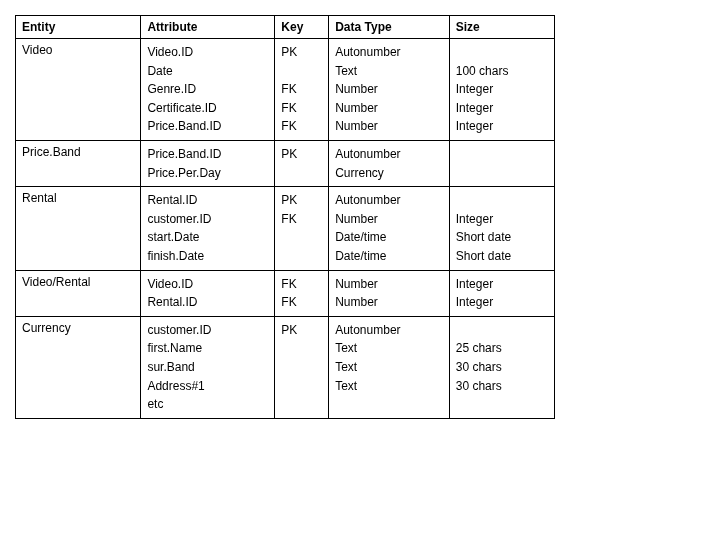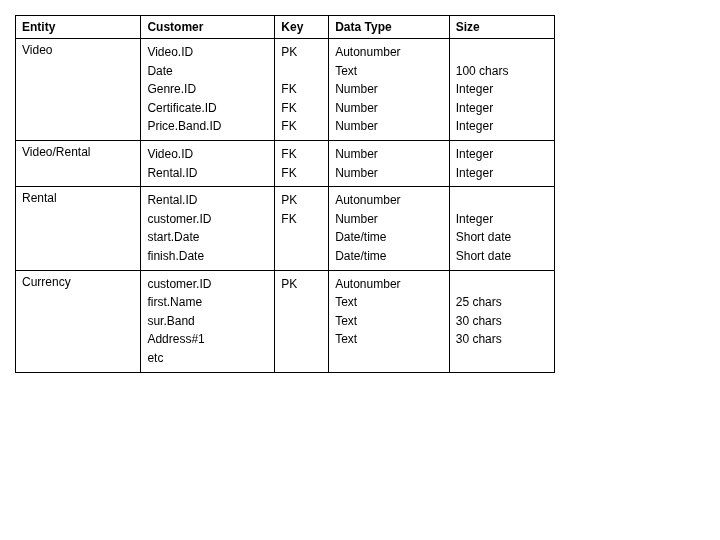--- a/index.html
+++ b/index.html
@@ -29,21 +29,21 @@
     line-height: 1.55;
   }
 </style>
 </head>
 <body>
 
 <table>
   <thead>
     <tr>
       <th>Entity</th>
-      <th>Customer</th>
+      <th>Attribute</th>
       <th>Key</th>
       <th>Data Type</th>
       <th>Size</th>
     </tr>
   </thead>
   <tbody id="tbody">
       <tr>
         <td>Video</td>
         <td>
           <span class="attr-line">Video.ID</span>
@@ -68,36 +68,36 @@
         </td>
         <td>
           <span class="attr-line">&nbsp;</span>
           <span class="attr-line">100 chars</span>
           <span class="attr-line">Integer</span>
           <span class="attr-line">Integer</span>
           <span class="attr-line">Integer</span>
         </td>
       </tr>
       <tr>
-        <td>Video/Rental</td>
+        <td>Price.Band</td>
         <td>
-          <span class="attr-line">Video.ID</span>
-          <span class="attr-line">Rental.ID</span>
+          <span class="attr-line">Price.Band.ID</span>
+          <span class="attr-line">Price.Per.Day</span>
         </td>
         <td>
-          <span class="attr-line">FK</span>
-          <span class="attr-line">FK</span>
+          <span class="attr-line">PK</span>
+          <span class="attr-line">&nbsp;</span>
         </td>
         <td>
-          <span class="attr-line">Number</span>
-          <span class="attr-line">Number</span>
+          <span class="attr-line">Autonumber</span>
+          <span class="attr-line">Currency</span>
         </td>
         <td>
-          <span class="attr-line">Integer</span>
-          <span class="attr-line">Integer</span>
+          <span class="attr-line">&nbsp;</span>
+          <span class="attr-line">&nbsp;</span>
         </td>
       </tr>
       <tr>
         <td>Rental</td>
         <td>
           <span class="attr-line">Rental.ID</span>
           <span class="attr-line">customer.ID</span>
           <span class="attr-line">start.Date</span>
           <span class="attr-line">finish.Date</span>
         </td>
@@ -111,20 +111,39 @@
           <span class="attr-line">Autonumber</span>
           <span class="attr-line">Number</span>
           <span class="attr-line">Date/time</span>
           <span class="attr-line">Date/time</span>
         </td>
         <td>
           <span class="attr-line">&nbsp;</span>
           <span class="attr-line">Integer</span>
           <span class="attr-line">Short date</span>
           <span class="attr-line">Short date</span>
+        </td>
+      </tr>
+      <tr>
+        <td>Video/Rental</td>
+        <td>
+          <span class="attr-line">Video.ID</span>
+          <span class="attr-line">Rental.ID</span>
+        </td>
+        <td>
+          <span class="attr-line">FK</span>
+          <span class="attr-line">FK</span>
+        </td>
+        <td>
+          <span class="attr-line">Number</span>
+          <span class="attr-line">Number</span>
+        </td>
+        <td>
+          <span class="attr-line">Integer</span>
+          <span class="attr-line">Integer</span>
         </td>
       </tr>
       <tr>
         <td>Currency</td>
         <td>
           <span class="attr-line">customer.ID</span>
           <span class="attr-line">first.Name</span>
           <span class="attr-line">sur.Band</span>
           <span class="attr-line">Address#1</span>
           <span class="attr-line">etc</span>

